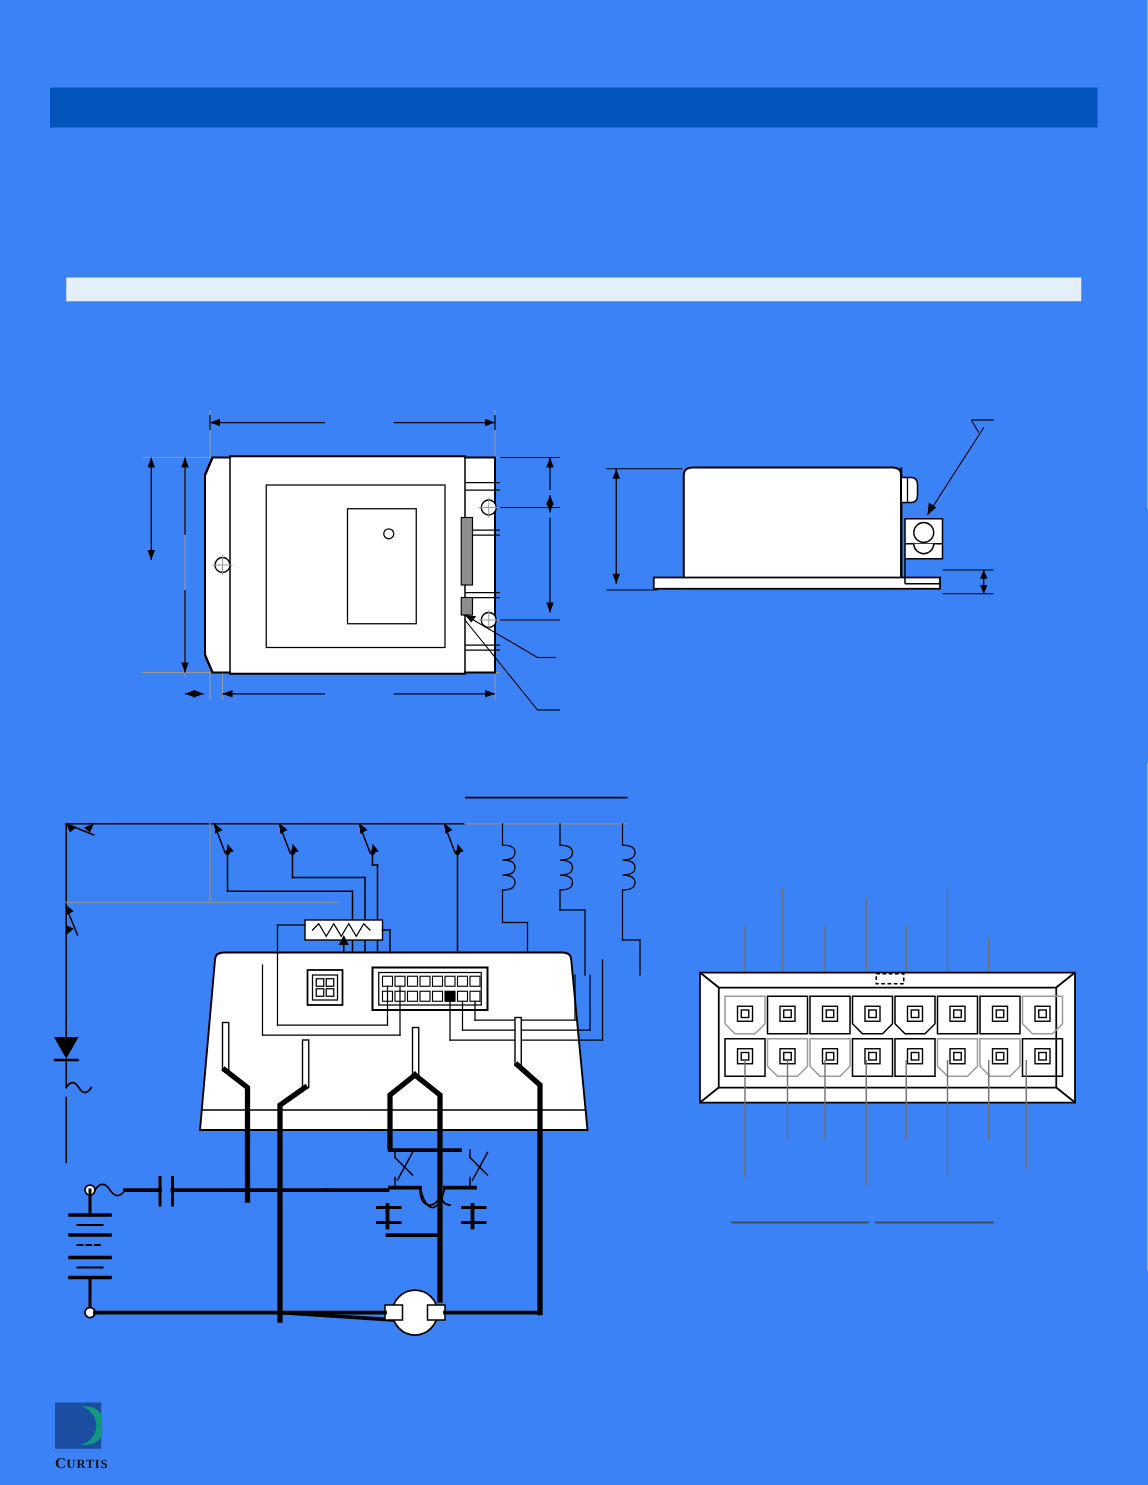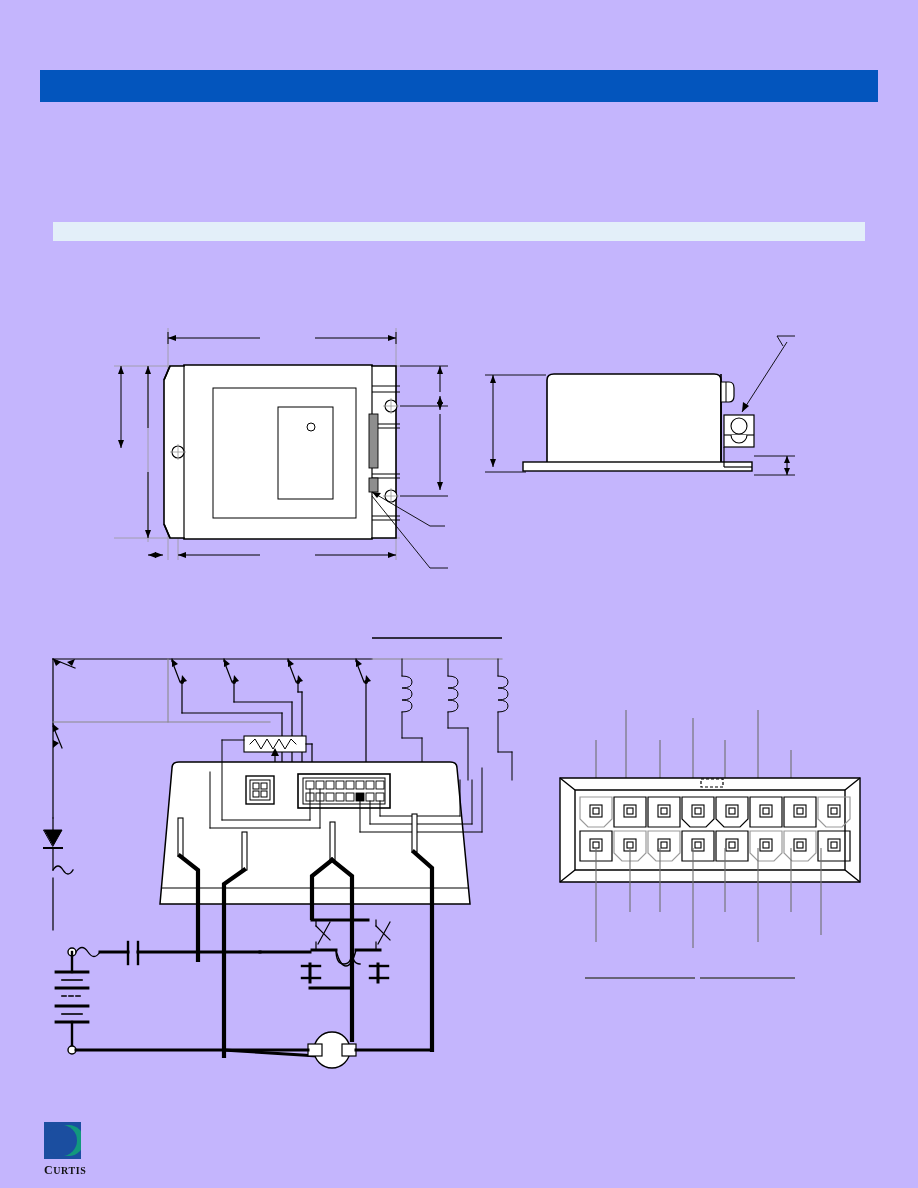--- a/index.html
+++ b/index.html
@@ -2,21 +2,21 @@
 <html><head>
 <meta charset="utf-8">
 <title>Curtis Controller Datasheet Page</title>
 <style>
   html,body{margin:0;padding:0;background:#ffffff;}
   body{
     width:918px;height:1188px;position:relative;overflow:hidden;
     font-family:"Liberation Sans", sans-serif;
     color:#000;
   }
-  .page{position:absolute;inset:0;background:#c4b5fd;}
+  .page{position:absolute;inset:0;background:#3b82f6;}
 
   
   .header-bar{
     position:absolute;left:40px;top:70px;width:838px;height:32px;
     background:#0355bd;
   }
   .header-title{
     position:absolute;left:12px;top:6px;right:12px;
     color:#ffffff;font-size:17px;font-weight:bold;letter-spacing:.3px;
     white-space:nowrap;overflow:hidden;

